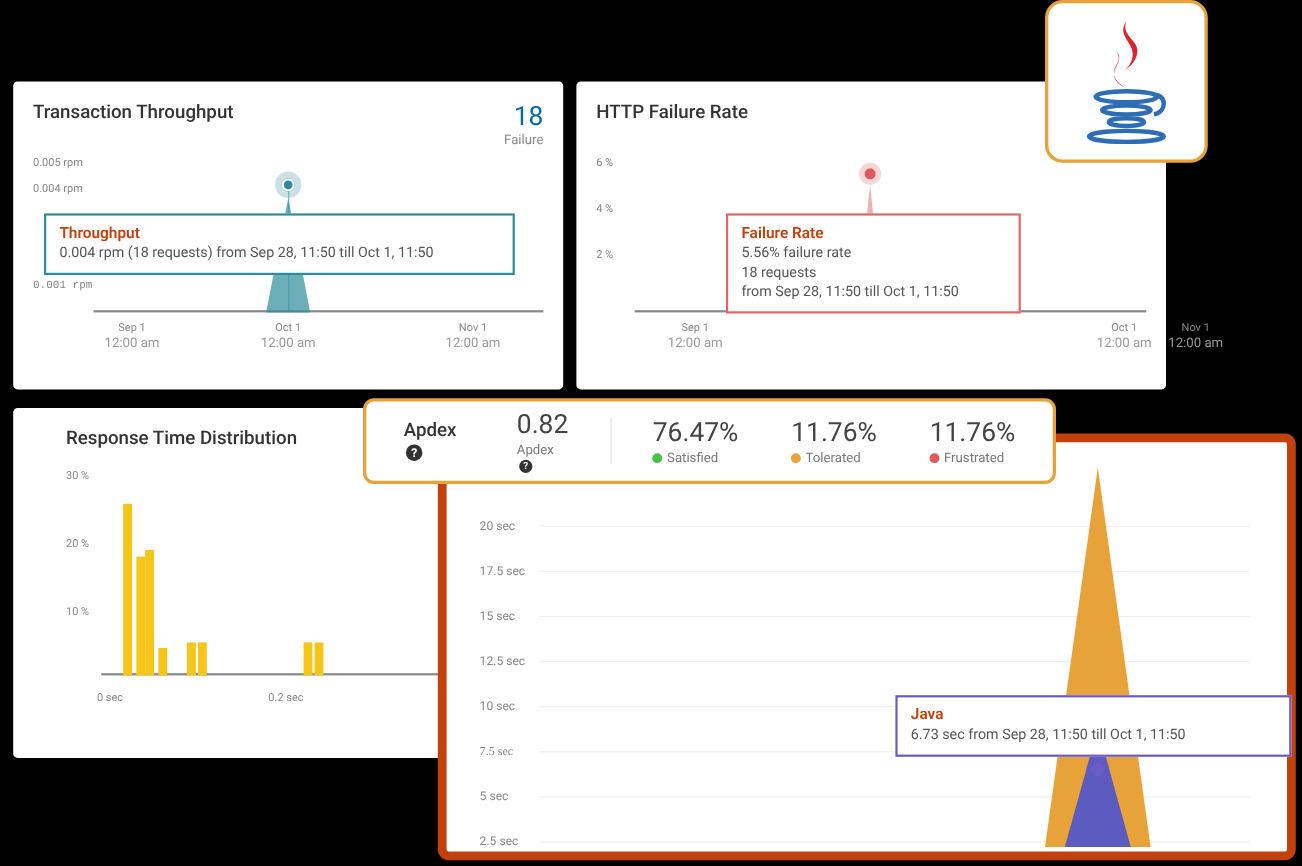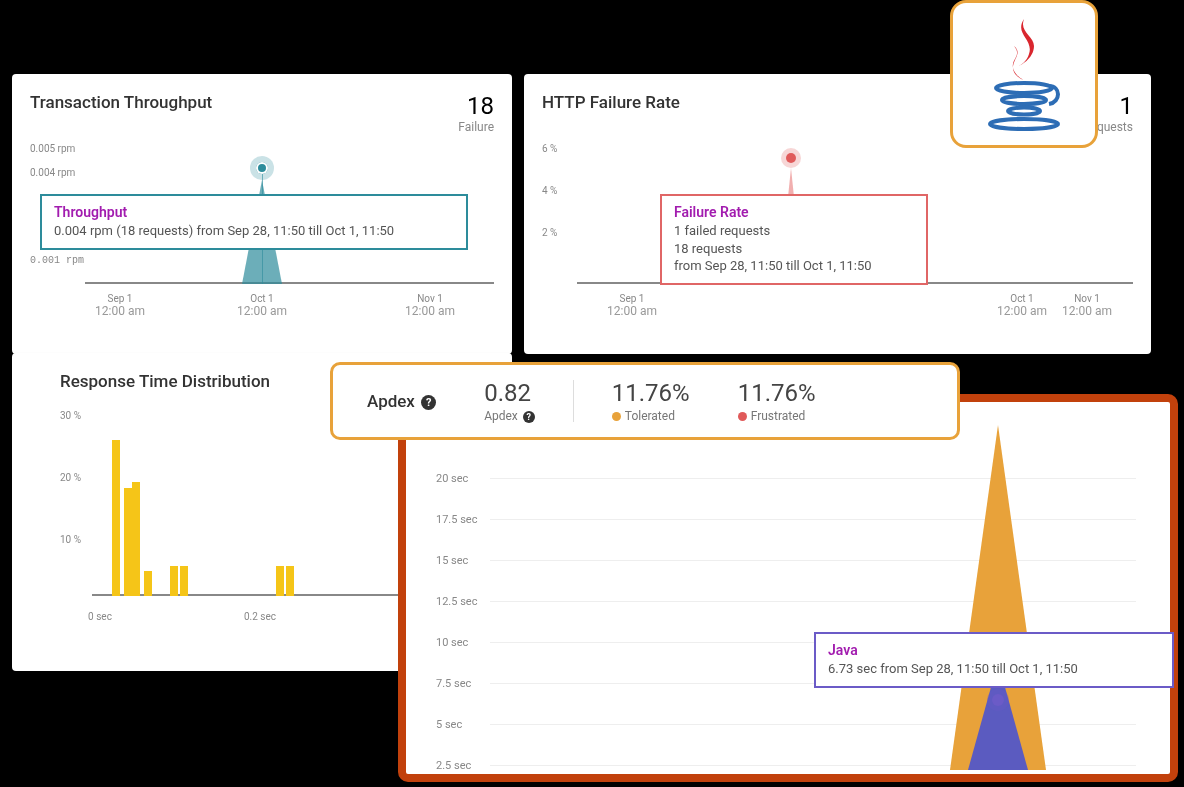--- a/index.html
+++ b/index.html
@@ -3,39 +3,39 @@
 <meta charset="utf-8">
 <style>
   * { box-sizing: border-box; margin: 0; padding: 0; }
   body { font-family: -apple-system, BlinkMacSystemFont, "Segoe UI", Roboto, sans-serif; background: #000; width: 1184px; height: 787px; position: relative; overflow: hidden; }
   
   .card { background: #fff; border-radius: 4px; position: absolute; padding: 18px; box-shadow: 0 1px 3px rgba(0,0,0,.08); }
   
   .card-header { display: flex; justify-content: space-between; align-items: flex-start; margin-bottom: 14px; }
   .card-title { font-size: 17px; font-weight: 500; color: #333; }
   .card-metric { text-align: right; }
-  .card-metric-value { font-size: 24px; color: #000000; }
+  .card-metric-value { font-size: 24px; color: #0369a1; }
   .card-metric-label { font-size: 12px; color: #888; }
   
   .chart-area { position: relative; height: 170px; }
   .y-tick { position: absolute; left: 0; font-size: 10px; color: #888; transform: translateY(-50%); }
   .x-tick { position: absolute; bottom: 0; font-size: 10px; color: #888; text-align: center; transform: translateX(-50%); width: 80px; }
   .x-tick .time { display:block; font-size:12px; color:#999; }
   .baseline { position:absolute; left:55px; right:0; height:2px; background:#888; bottom:34px; }
   
   .peak-teal { position:absolute; width:0; height:0; border-style:solid; border-width:0 20px 104px 20px; border-color: transparent transparent rgba(45,140,155,.7) transparent; }
   .peak-red { position:absolute; width:0; height:0; border-style:solid; border-width:0 12px 116px 12px; border-color: transparent transparent rgba(230,110,110,.55) transparent; }
   .vline { position:absolute; width:1px; background:rgba(45,140,155,.6); }
   .dot { position:absolute; width:10px; height:10px; border-radius:50%; transform:translate(-50%,-50%); }
   .dot.teal { background:#2d8c9b; box-shadow:0 0 0 6px rgba(45,140,155,.25), 0 0 0 2px #fff inset; width:12px; height:12px; }
   .dot.red { background:#e05a5a; box-shadow:0 0 0 5px rgba(224,90,90,.25); }
   .dot.purple { background:#6b5bc7; box-shadow:0 0 0 5px rgba(107,91,199,.3); width:12px;height:12px;}
 
   .tooltip { position:absolute; background:#fff; border:2px solid; padding:8px 12px; font-size:13px; color:#444; z-index:5; }
-  .tooltip .tt-title { font-weight:600; color:#a21caf; margin-bottom:2px; font-size:14px;}
+  .tooltip .tt-title { font-weight:600; color:#c2410c; margin-bottom:2px; font-size:14px;}
   .tooltip .tt-line { font-size:13px; line-height:1.35; color:#555;}
   .tt-teal { border-color:#2d8c9b; }
   .tt-red { border-color:#e06666; }
   .tt-purple { border-color:#6b5bc7; }
 
   
   .bars { position:absolute; left:50px; right:10px; bottom:34px; top:10px; }
   .bar { position:absolute; bottom:0; width:8px; background:#f5c518; }
   
   
@@ -79,48 +79,48 @@
     <div class="x-tick" style="left:90px;"><span>Sep 1</span><span class="time">12:00 am</span></div>
     <div class="x-tick" style="left:232px;"><span>Oct 1</span><span class="time">12:00 am</span></div>
     <div class="x-tick" style="left:400px;"><span>Nov 1</span><span class="time">12:00 am</span></div>
     <div class="tooltip tt-teal" style="left:10px; top:46px; width:428px;">
       <div class="tt-title">Throughput</div>
       <div class="tt-line">0.004 rpm (18 requests) from Sep 28, 11:50 till Oct 1, 11:50</div>
     </div>
   </div>
 </div>
 
-<div class="card" style="left:524px; top:74px; width:627px; height:280px;">
+<div class="card" style="left:524px; top:74px; width:536px; height:280px;">
   <div class="card-header">
     <div class="card-title">HTTP Failure Rate</div>
     <div class="card-metric">
       <div class="card-metric-value">1</div>
       <div class="card-metric-label">Failed Requests</div>
     </div>
   </div>
   <div class="chart-area">
     <span class="y-tick" style="top:0;">6 %</span>
     <span class="y-tick" style="top:42px;">4 %</span>
     <span class="y-tick" style="top:84px;">2 %</span>
     <div class="baseline" style="left:35px;"></div>
     <div class="peak-red" style="left:237px; bottom:34px;"></div>
     <div class="dot red" style="left:249px; top:10px;"></div>
     <div class="x-tick" style="left:90px;"><span>Sep 1</span><span class="time">12:00 am</span></div>
     <div class="x-tick" style="left:480px;"><span>Oct 1</span><span class="time">12:00 am</span></div>
     <div class="x-tick" style="left:545px;"><span>Nov 1</span><span class="time">12:00 am</span></div>
     <div class="tooltip tt-red" style="left:118px; top:46px; width:268px;">
       <div class="tt-title">Failure Rate</div>
-      <div class="tt-line">1 failed requests</div>
+      <div class="tt-line">5.56% failure rate</div>
       <div class="tt-line">18 requests</div>
       <div class="tt-line">from Sep 28, 11:50 till Oct 1, 11:50</div>
     </div>
   </div>
 </div>
 
-<div class="card" style="left:12px; top:353px; width:500px; height:318px;padding-left:48px;">
+<div class="card" style="left:12px; top:371px; width:500px; height:318px;padding-left:48px;">
   <div class="card-header">
     <div class="card-title">Response Time Distribution</div>
   </div>
   <div class="chart-area" style="height:225px;">
     <span class="y-tick" style="top:10px;">30 %</span>
     <span class="y-tick" style="top:72px;">20 %</span>
     <span class="y-tick" style="top:134px;">10 %</span>
     <div class="baseline" style="left:32px;"></div>
     <div class="bars">
       <div class="bar" style="left:2px; height:156px;"></div>
@@ -144,37 +144,41 @@
       <span>Apdex</span>
       <span class="help-icon">?</span>
     </div>
   </div>
   <div class="apdex-block">
     <div class="val">0.82</div>
     <div class="lbl"><span>Apdex</span> <span class="help-icon" style="width:12px;height:12px;line-height:12px;font-size:9px;">?</span></div>
   </div>
   <div class="divider"></div>
   <div class="apdex-block">
+    <div class="val">76.47%</div>
+    <div class="lbl"><span class="status-dot" style="background:#4bbf4b;"></span><span>Satisfied</span></div>
+  </div>
+  <div class="apdex-block">
     <div class="val">11.76%</div>
     <div class="lbl"><span class="status-dot" style="background:#e8a23a;"></span><span>Tolerated</span></div>
   </div>
   <div class="apdex-block">
     <div class="val">11.76%</div>
     <div class="lbl"><span class="status-dot" style="background:#e05a5a;"></span><span>Frustrated</span></div>
   </div>
 </div>
 
 <div class="java-panel" style="left:398px; top:394px; width:780px; height:388px; z-index:6;">
   <div style="position:relative; width:100%; height:100%;">
     <span class="java-y-tick" style="top:58px;">20 sec</span>
     <span class="java-y-tick" style="top:99px;">17.5 sec</span>
     <span class="java-y-tick" style="top:140px;">15 sec</span>
     <span class="java-y-tick" style="top:181px;">12.5 sec</span>
     <span class="java-y-tick" style="top:222px;">10 sec</span>
-    <span class="java-y-tick" style="top:263px;">7.5 sec</span>
+    <span class="java-y-tick" style="top:263px;font-family:Liberation Serif, serif;">7.5 sec</span>
     <span class="java-y-tick" style="top:304px;">5 sec</span>
     <span class="java-y-tick" style="top:345px;">2.5 sec</span>
     <div class="java-grid" style="top:58px;"></div>
     <div class="java-grid" style="top:99px;"></div>
     <div class="java-grid" style="top:140px;"></div>
     <div class="java-grid" style="top:181px;"></div>
     <div class="java-grid" style="top:222px;"></div>
     <div class="java-grid" style="top:263px;"></div>
     <div class="java-grid" style="top:304px;"></div>
     <div class="java-grid" style="top:345px;"></div>

